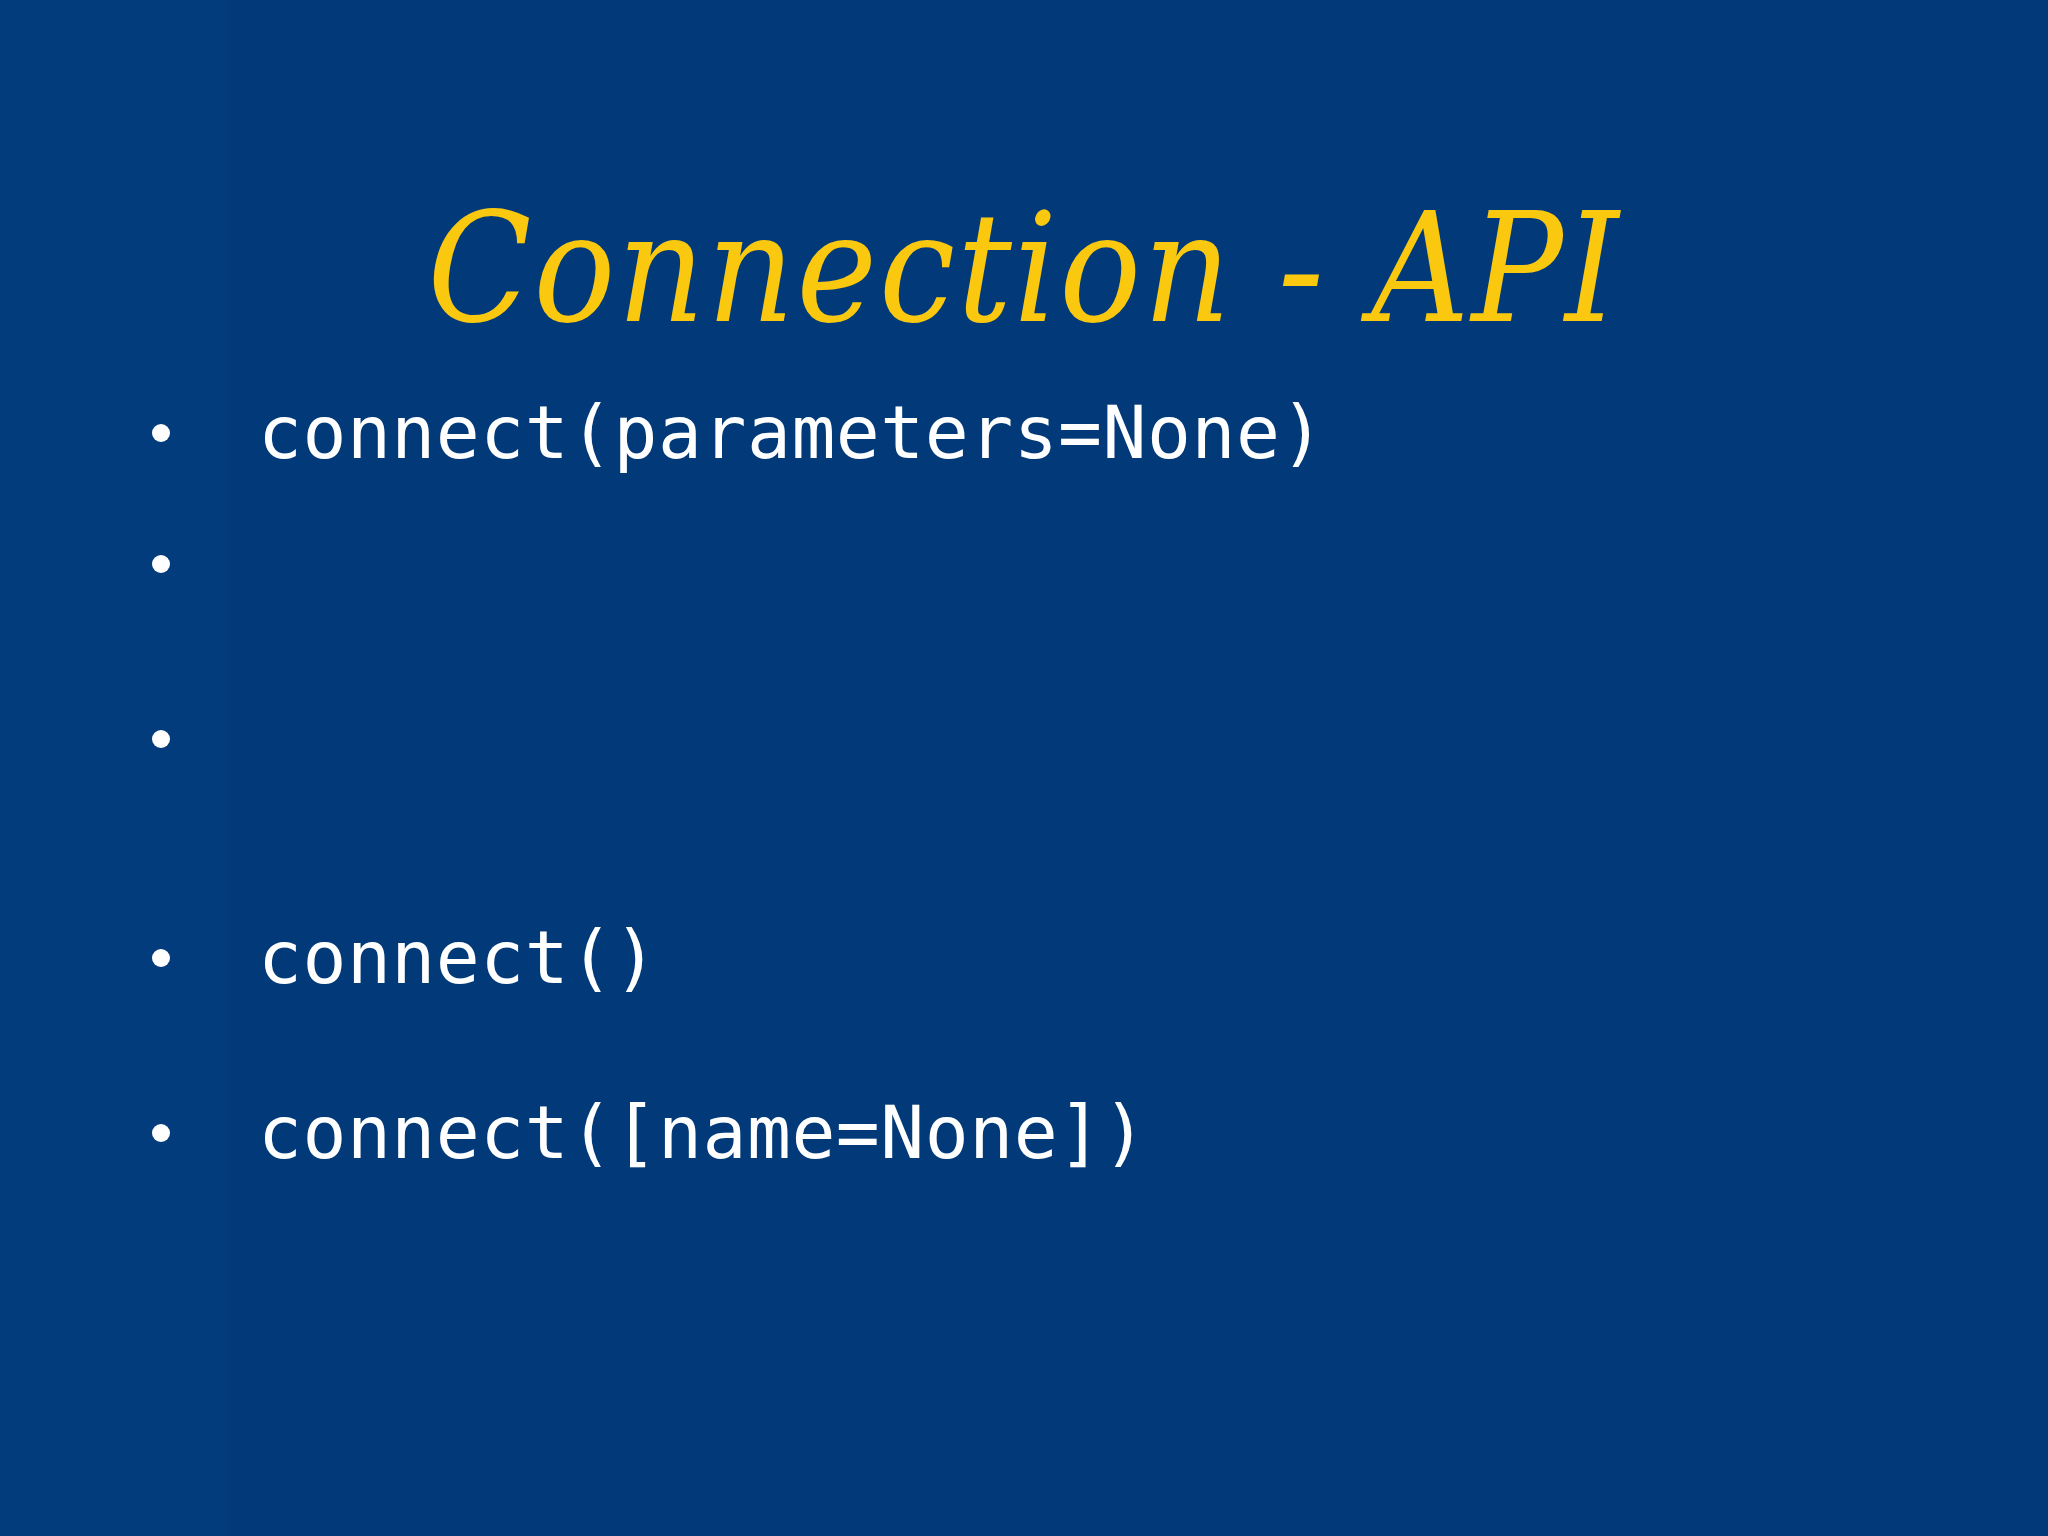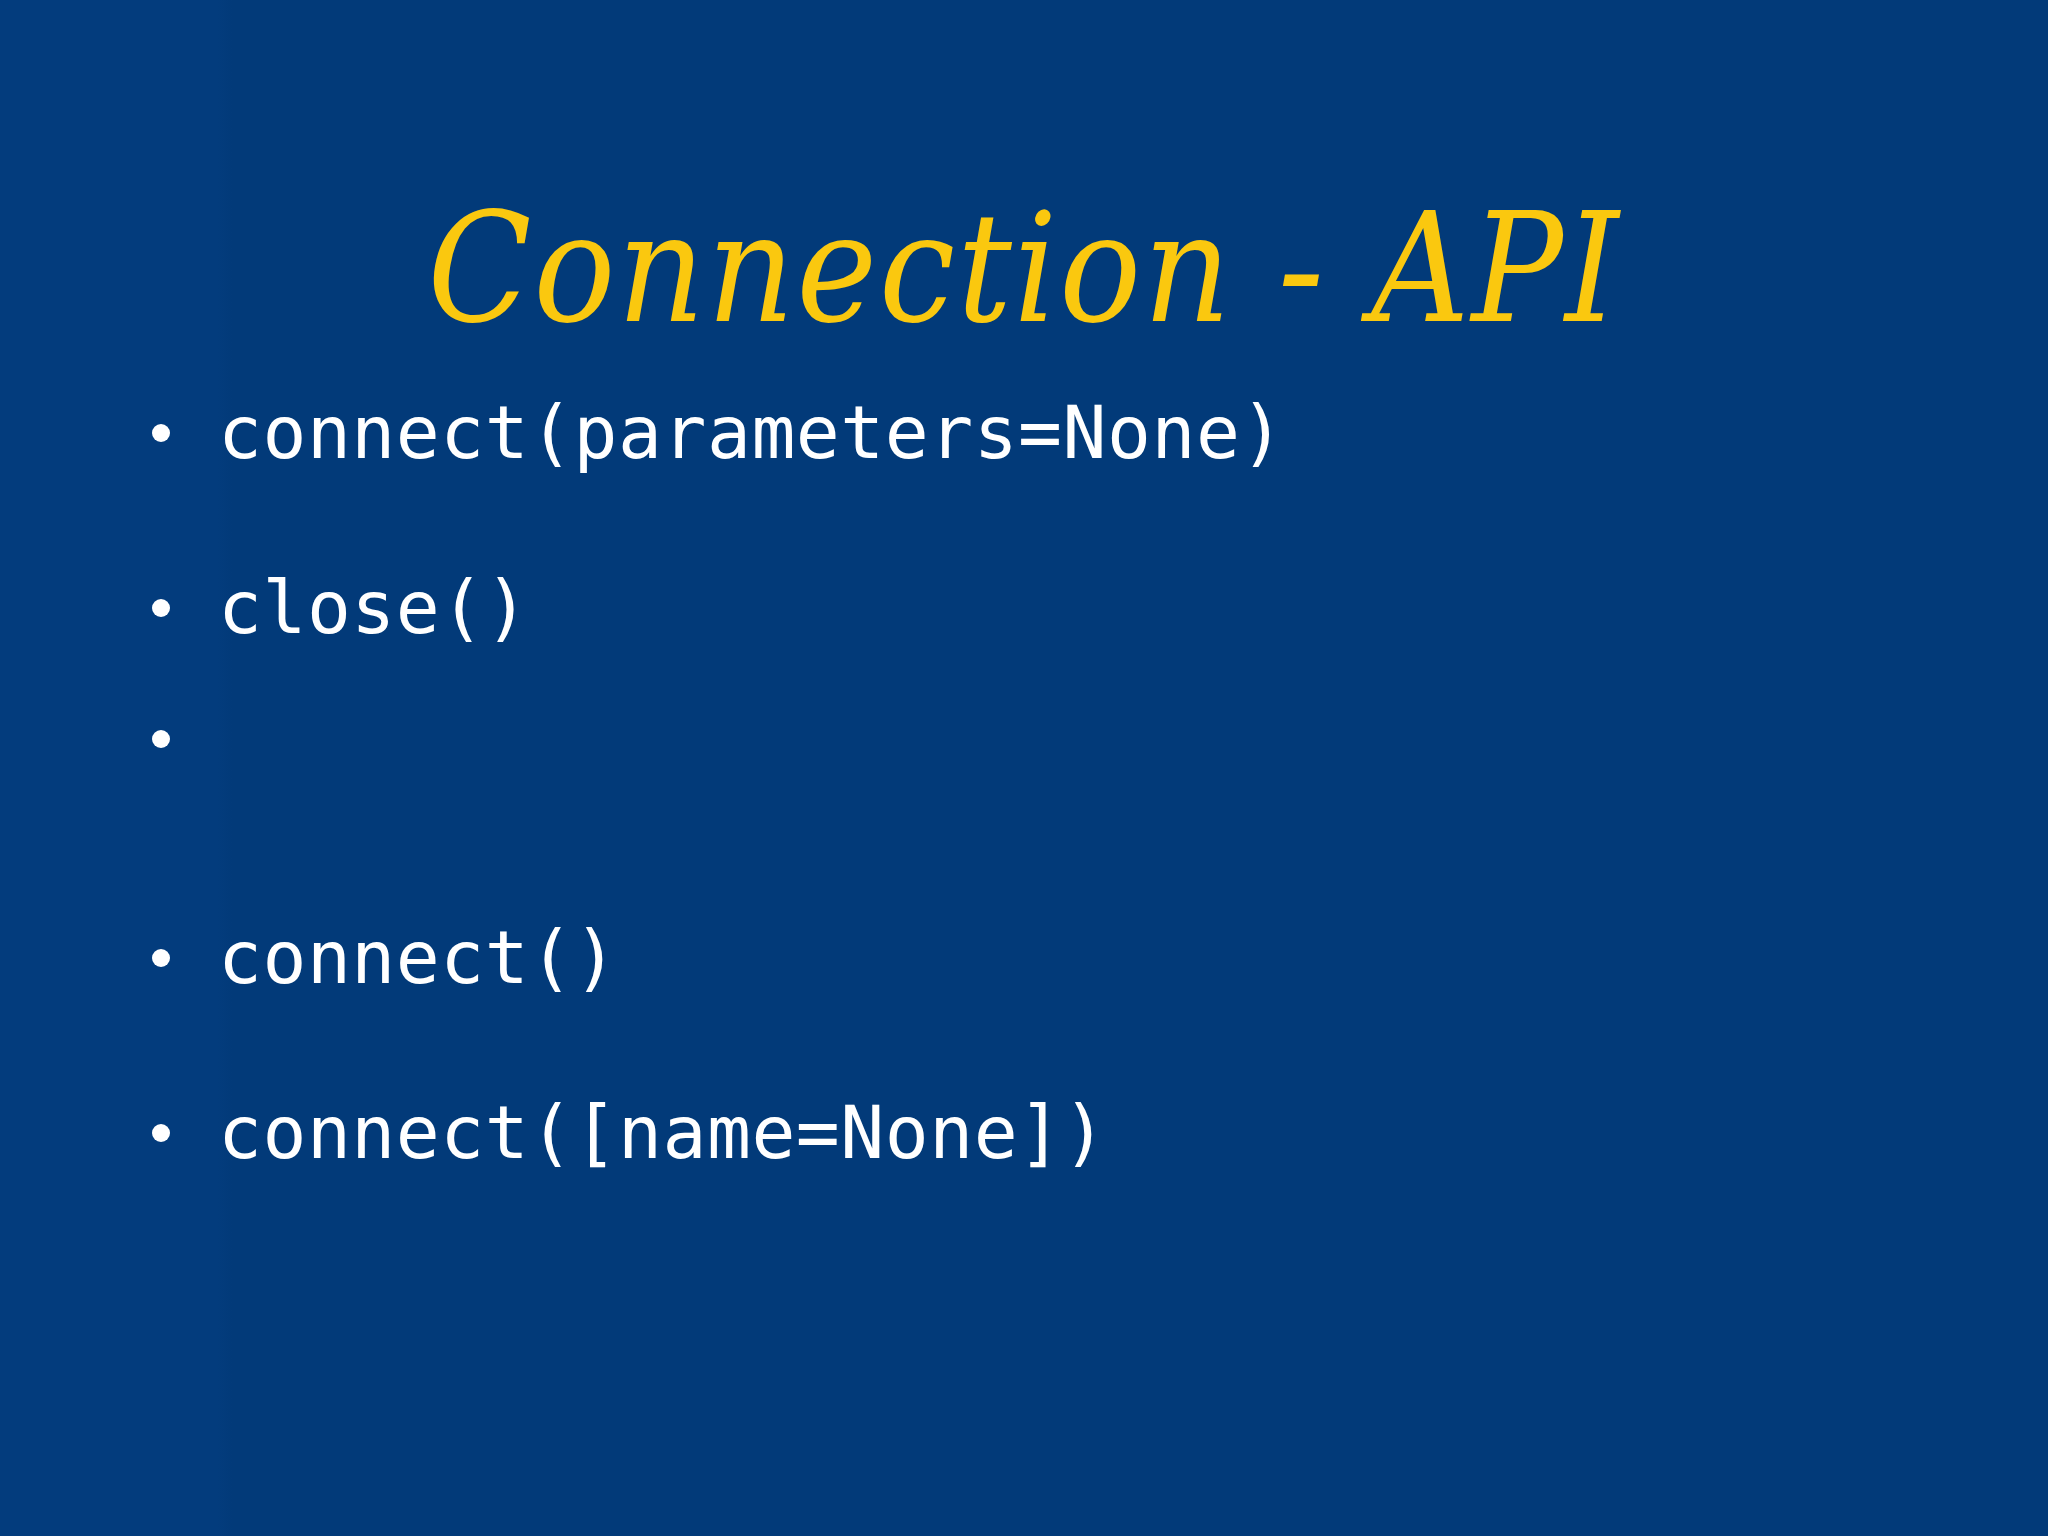--- a/index.html
+++ b/index.html
@@ -81,41 +81,41 @@
 
   .bullet-text {
     flex: 1 1 auto;
     font-family: "DejaVu Sans Mono", monospace;
     font-size: 73px;
     line-height: 1;
     font-weight: 400;
     color: #ffffff;
     letter-spacing: 0.5px;
     white-space: pre;
+    margin-left: 40px;
   }
 </style>
 </head>
 <body>
 
 <div id="slide">
 
   <div class="title-block">
     <h1 class="slide-title">Connection - API</h1>
   </div>
 
   <ul class="bullet-list">
 
     <li class="bullet-item">
       <span class="bullet-marker"></span>
       <span class="bullet-text">connect(parameters=None)</span>
     </li>
 
     <li class="bullet-item">
       <span class="bullet-marker"></span>
-      <span class="bullet-text">close()</span>
     </li>
 
     <li class="bullet-item">
       <span class="bullet-marker"></span>
     </li>
 
     <li class="bullet-item">
       <span class="bullet-marker"></span>
       <span class="bullet-text">connect()</span>
     </li>

